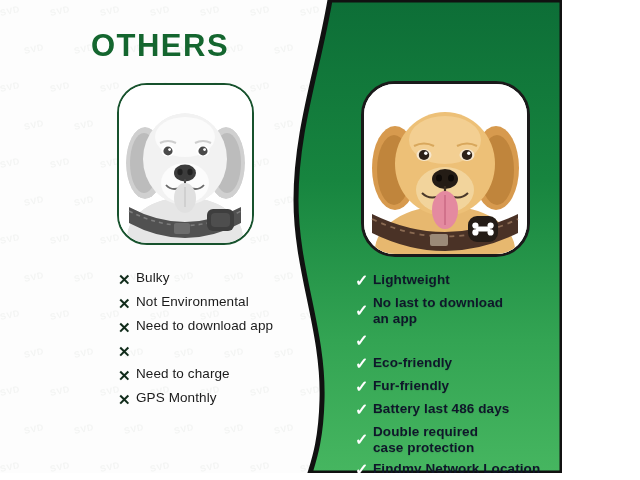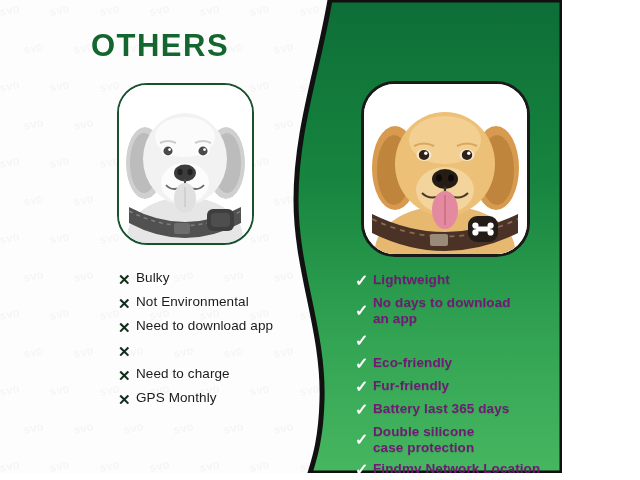--- a/index.html
+++ b/index.html
@@ -150,21 +150,21 @@
     font-size: 13.5px;
     line-height: 1.15;
     white-space: pre-line;
   }
   .text-left {
     color: #1b1b1b;
     font-weight: normal;
     letter-spacing: 0.1px;
   }
   .text-right {
-    color: #701a75;
+    color: #0f172a;
     font-weight: bold;
     letter-spacing: 0.1px;
     text-shadow: 0 1px 1px rgba(0,0,0,0.10);
   }
   .list-right .row { margin-bottom: 6px; }
 </style>
 </head>
 <body>
 
 <div id="stage">
@@ -409,41 +409,41 @@
         </div>
       </div>
 
     <div class="list list-right" id="list-right">
         <div class="row">
           <span class="mark mark-check">✓</span>
           <span class="row-text text-right">Lightweight</span>
         </div>
         <div class="row row-2line">
           <span class="mark mark-check">✓</span>
-          <span class="row-text text-right">No days to download
+          <span class="row-text text-right">No last to download
 an app</span>
         </div>
         <div class="row">
           <span class="mark mark-check">✓</span>
         </div>
         <div class="row">
           <span class="mark mark-check">✓</span>
           <span class="row-text text-right">Eco-friendly</span>
         </div>
         <div class="row">
           <span class="mark mark-check">✓</span>
           <span class="row-text text-right">Fur-friendly</span>
         </div>
         <div class="row">
           <span class="mark mark-check">✓</span>
-          <span class="row-text text-right">Battery last 365 days</span>
+          <span class="row-text text-right">Battery last 486 days</span>
         </div>
         <div class="row row-2line">
           <span class="mark mark-check">✓</span>
-          <span class="row-text text-right">Double silicone
+          <span class="row-text text-right">Double required
 case protection</span>
         </div>
         <div class="row">
           <span class="mark mark-check">✓</span>
           <span class="row-text text-right">Findmy Network Location</span>
         </div>
       </div>
 
   </div>
 </div>

